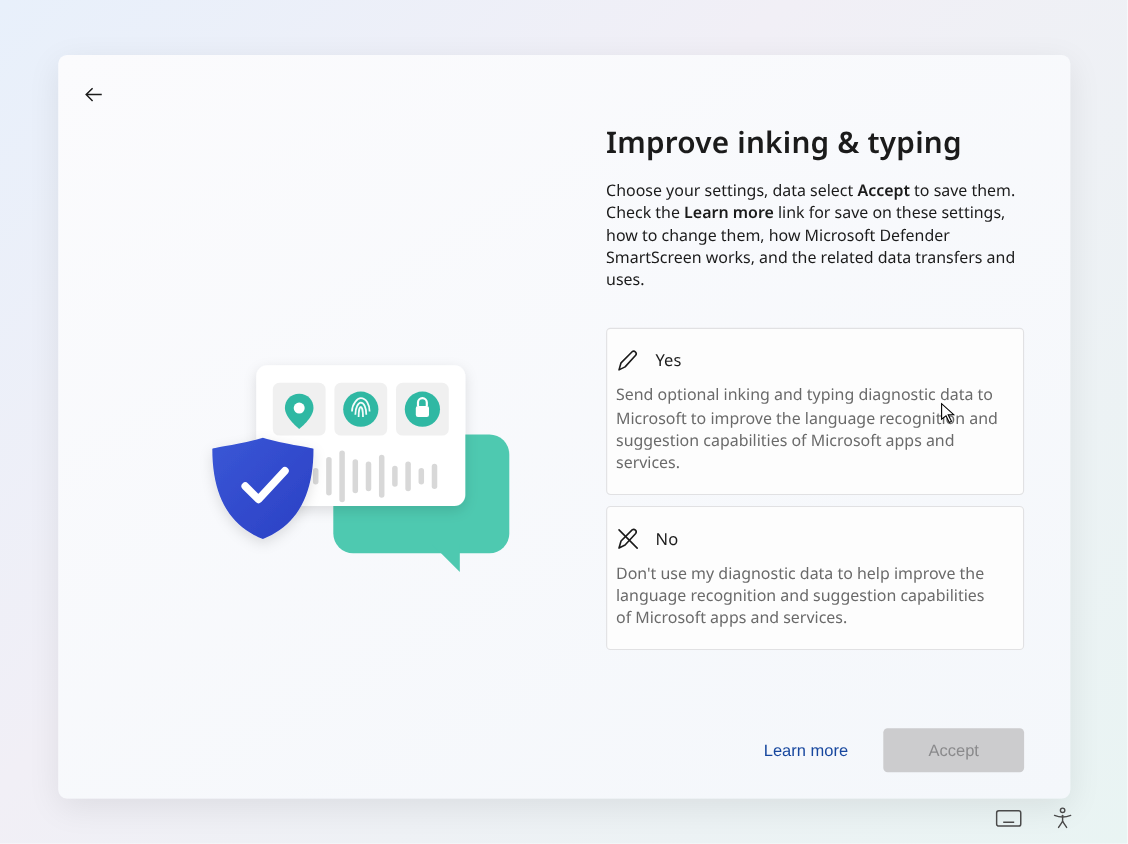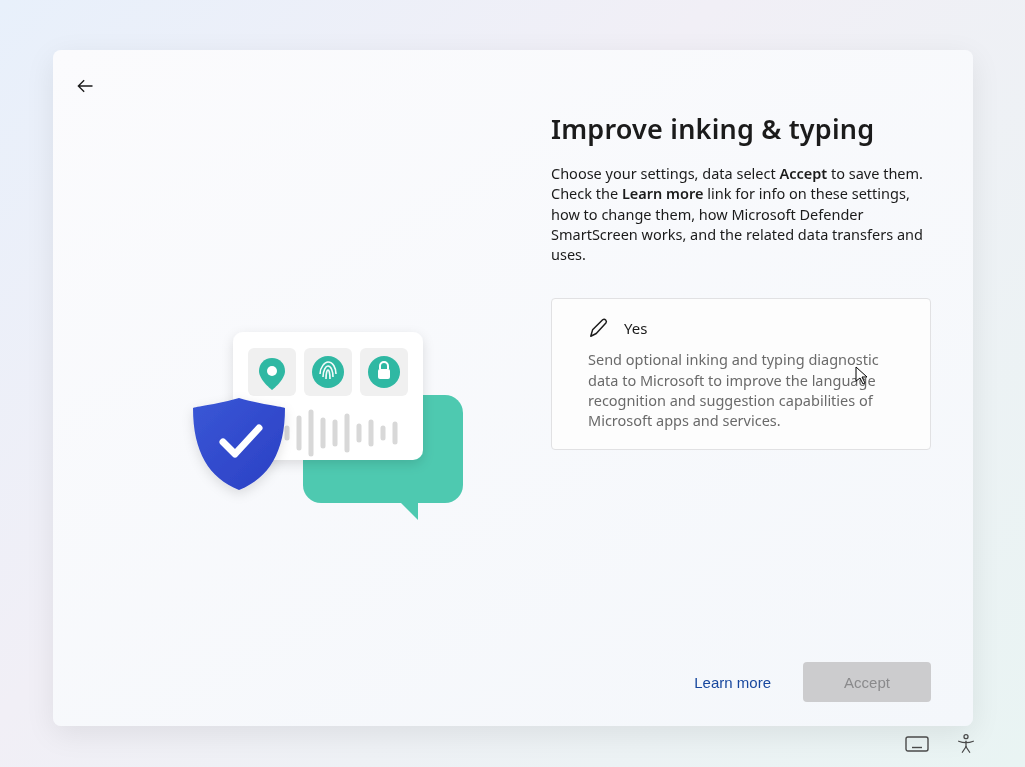--- a/index.html
+++ b/index.html
@@ -45,21 +45,21 @@
     font-size: 14.5px;
     line-height: 1.4;
     color: #1b1b1b;
     margin-bottom: 34px;
   }
   .subtitle b { font-weight: 600; }
   .option-card {
     border: 1px solid #e1e1e3;
     border-radius: 4px;
     background: #fdfdfd;
-    padding: 18px 18px 18px 36px;
+    padding: 18px 18px 18px 8px;
     margin-bottom: 10px;
     cursor: pointer;
   }
   .option-head {
     display: flex; align-items: center; gap: 14px;
     margin-bottom: 10px;
   }
   .option-title {
     font-size: 15px; color: #1b1b1b;
   }
@@ -184,33 +184,43 @@
           <path d="M-16 0 L-4 12 L20 -14" stroke="#ffffff" stroke-width="7" fill="none" stroke-linecap="round" stroke-linejoin="round"></path>
         </g>
       </svg>
     </div>
   </div>
 
   <div class="right-col">
     <h1 class="title">Improve inking &amp; typing</h1>
 
     <p class="subtitle">
-      <span>Choose your settings, data select </span><b>Accept</b><span> to save them. Check the </span><b>Learn more</b><span> link for info on these settings, how to change them, how Microsoft Defender SmartScreen works, and the related data transfers and uses.</span>
+      <span>Choose your settings, data select </span><b>Accept</b><span> to save them. Check the </span><b>Learn more</b><span> link for save on these settings, how to change them, how Microsoft Defender SmartScreen works, and the related data transfers and uses.</span>
     </p>
 
     <div class="option-card">
       <div class="option-head">
         <svg class="option-icon" viewBox="0 0 24 24" fill="none" stroke="currentColor" stroke-width="1.6" stroke-linecap="round" stroke-linejoin="round">
           <path d="M3 21 L5 14 L16 3 a2.5 2.5 0 0 1 3.5 3.5 L9 18 Z"></path>
         </svg>
         <span class="option-title">Yes</span>
       </div>
       <div class="option-desc">Send optional inking and typing diagnostic data to Microsoft to improve the language recognition and suggestion capabilities of Microsoft apps and services.</div>
     </div>
 
+    <div class="option-card">
+      <div class="option-head">
+        <svg class="option-icon" viewBox="0 0 24 24" fill="none" stroke="currentColor" stroke-width="1.6" stroke-linecap="round" stroke-linejoin="round">
+          <path d="M3 21 L5 14 L16 3 a2.5 2.5 0 0 1 3.5 3.5 L9 18 Z"></path>
+          <line x1="3" y1="3" x2="21" y2="21"></line>
+        </svg>
+        <span class="option-title">No</span>
+      </div>
+      <div class="option-desc">Don't use my diagnostic data to help improve the language recognition and suggestion capabilities of Microsoft apps and services.</div>
+    </div>
 
     <div class="footer-row">
       <button class="link-btn">Learn more</button>
       <button class="primary-btn" disabled="">Accept</button>
     </div>
   </div>
 </div>
 
 <div class="tray">
   <button class="tray-btn">

